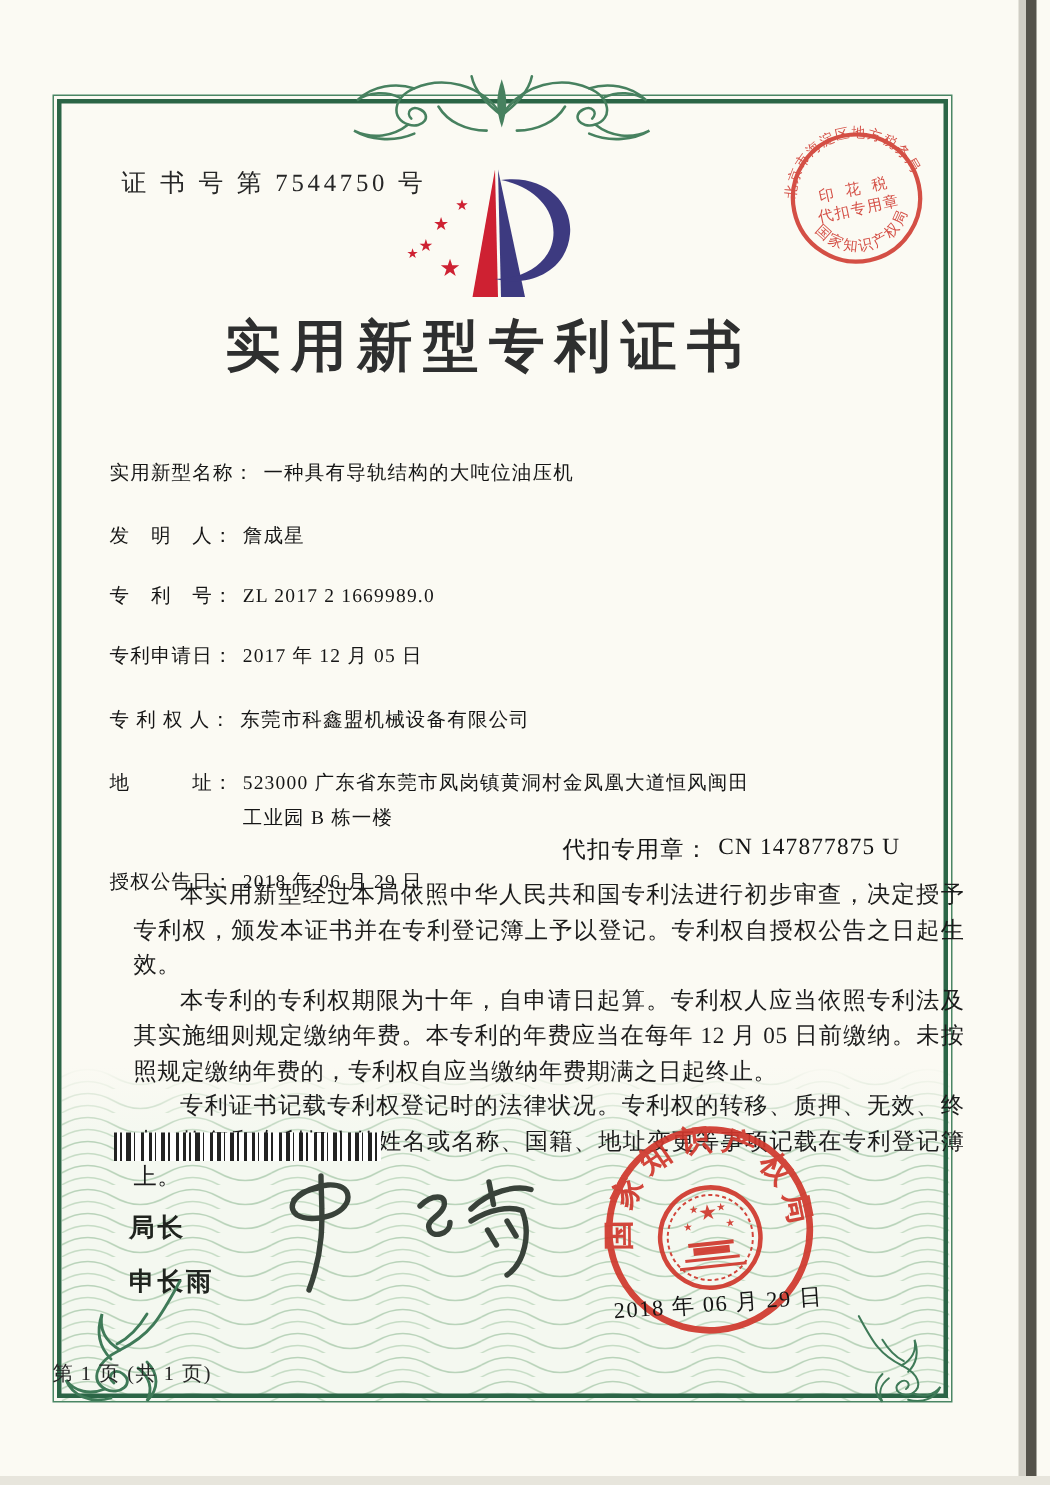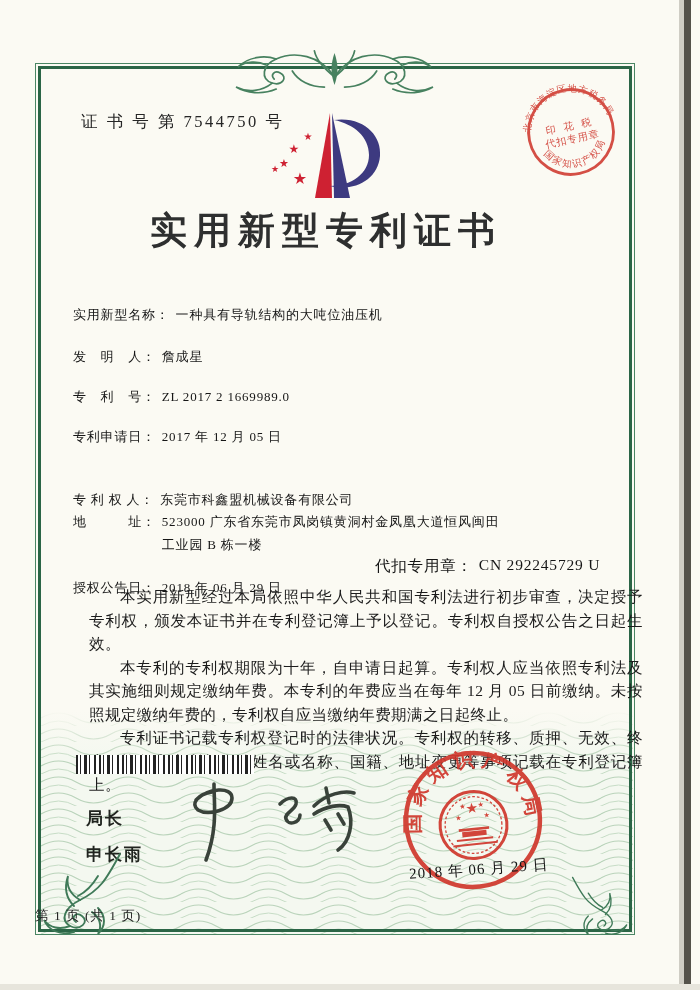--- a/index.html
+++ b/index.html
@@ -128,32 +128,32 @@
   </div>
   <div class="field" style="top:345px">
     <span class="f-label">发　明　人：</span><span class="f-value">詹成星</span>
   </div>
   <div class="field" style="top:385px">
     <span class="f-label">专　利　号：</span><span class="f-value">ZL 2017 2 1669989.0</span>
   </div>
   <div class="field" style="top:425px">
     <span class="f-label">专利申请日：</span><span class="f-value">2017 年 12 月 05 日</span>
   </div>
-  <div class="field" style="top:488px">
+  <div class="field" style="top:468px">
     <span class="f-label">专 利 权 人：</span><span class="f-value">东莞市科鑫盟机械设备有限公司</span>
   </div>
   <div class="field" style="top:510px">
     <span class="f-label">地　　　址：</span><span class="addr-value"><span>523000 广东省东莞市凤岗镇黄洞村金凤凰大道恒风闽田</span><br>
       <span>工业园 B 栋一楼</span></span>
   </div>
   <div class="field" style="top:576px">
     <span class="f-label">授权公告日：</span><span class="f-value">2018 年 06 月 29 日</span>
   </div>
   <div class="field-right" style="top:556px">
-    <span class="f-label">代扣专用章：</span><span class="f-value">CN 292245729 U</span>
+    <span class="f-label">代扣专用章：</span><span class="f-value">CN 147877875 U</span>
   </div>
 
   <div class="body-text">
     <p>本实用新型经过本局依照中华人民共和国专利法进行初步审查，决定授予专利权，颁发本证书并在专利登记簿上予以登记。专利权自授权公告之日起生效。</p>
     <p>本专利的专利权期限为十年，自申请日起算。专利权人应当依照专利法及其实施细则规定缴纳年费。本专利的年费应当在每年 12 月 05 日前缴纳。未按照规定缴纳年费的，专利权自应当缴纳年费期满之日起终止。</p>
     <p>专利证书记载专利权登记时的法律状况。专利权的转移、质押、无效、终止、恢复和专利权人的姓名或名称、国籍、地址变更等事项记载在专利登记簿上。</p>
   </div>
 
   <div class="barcode"></div>
 

